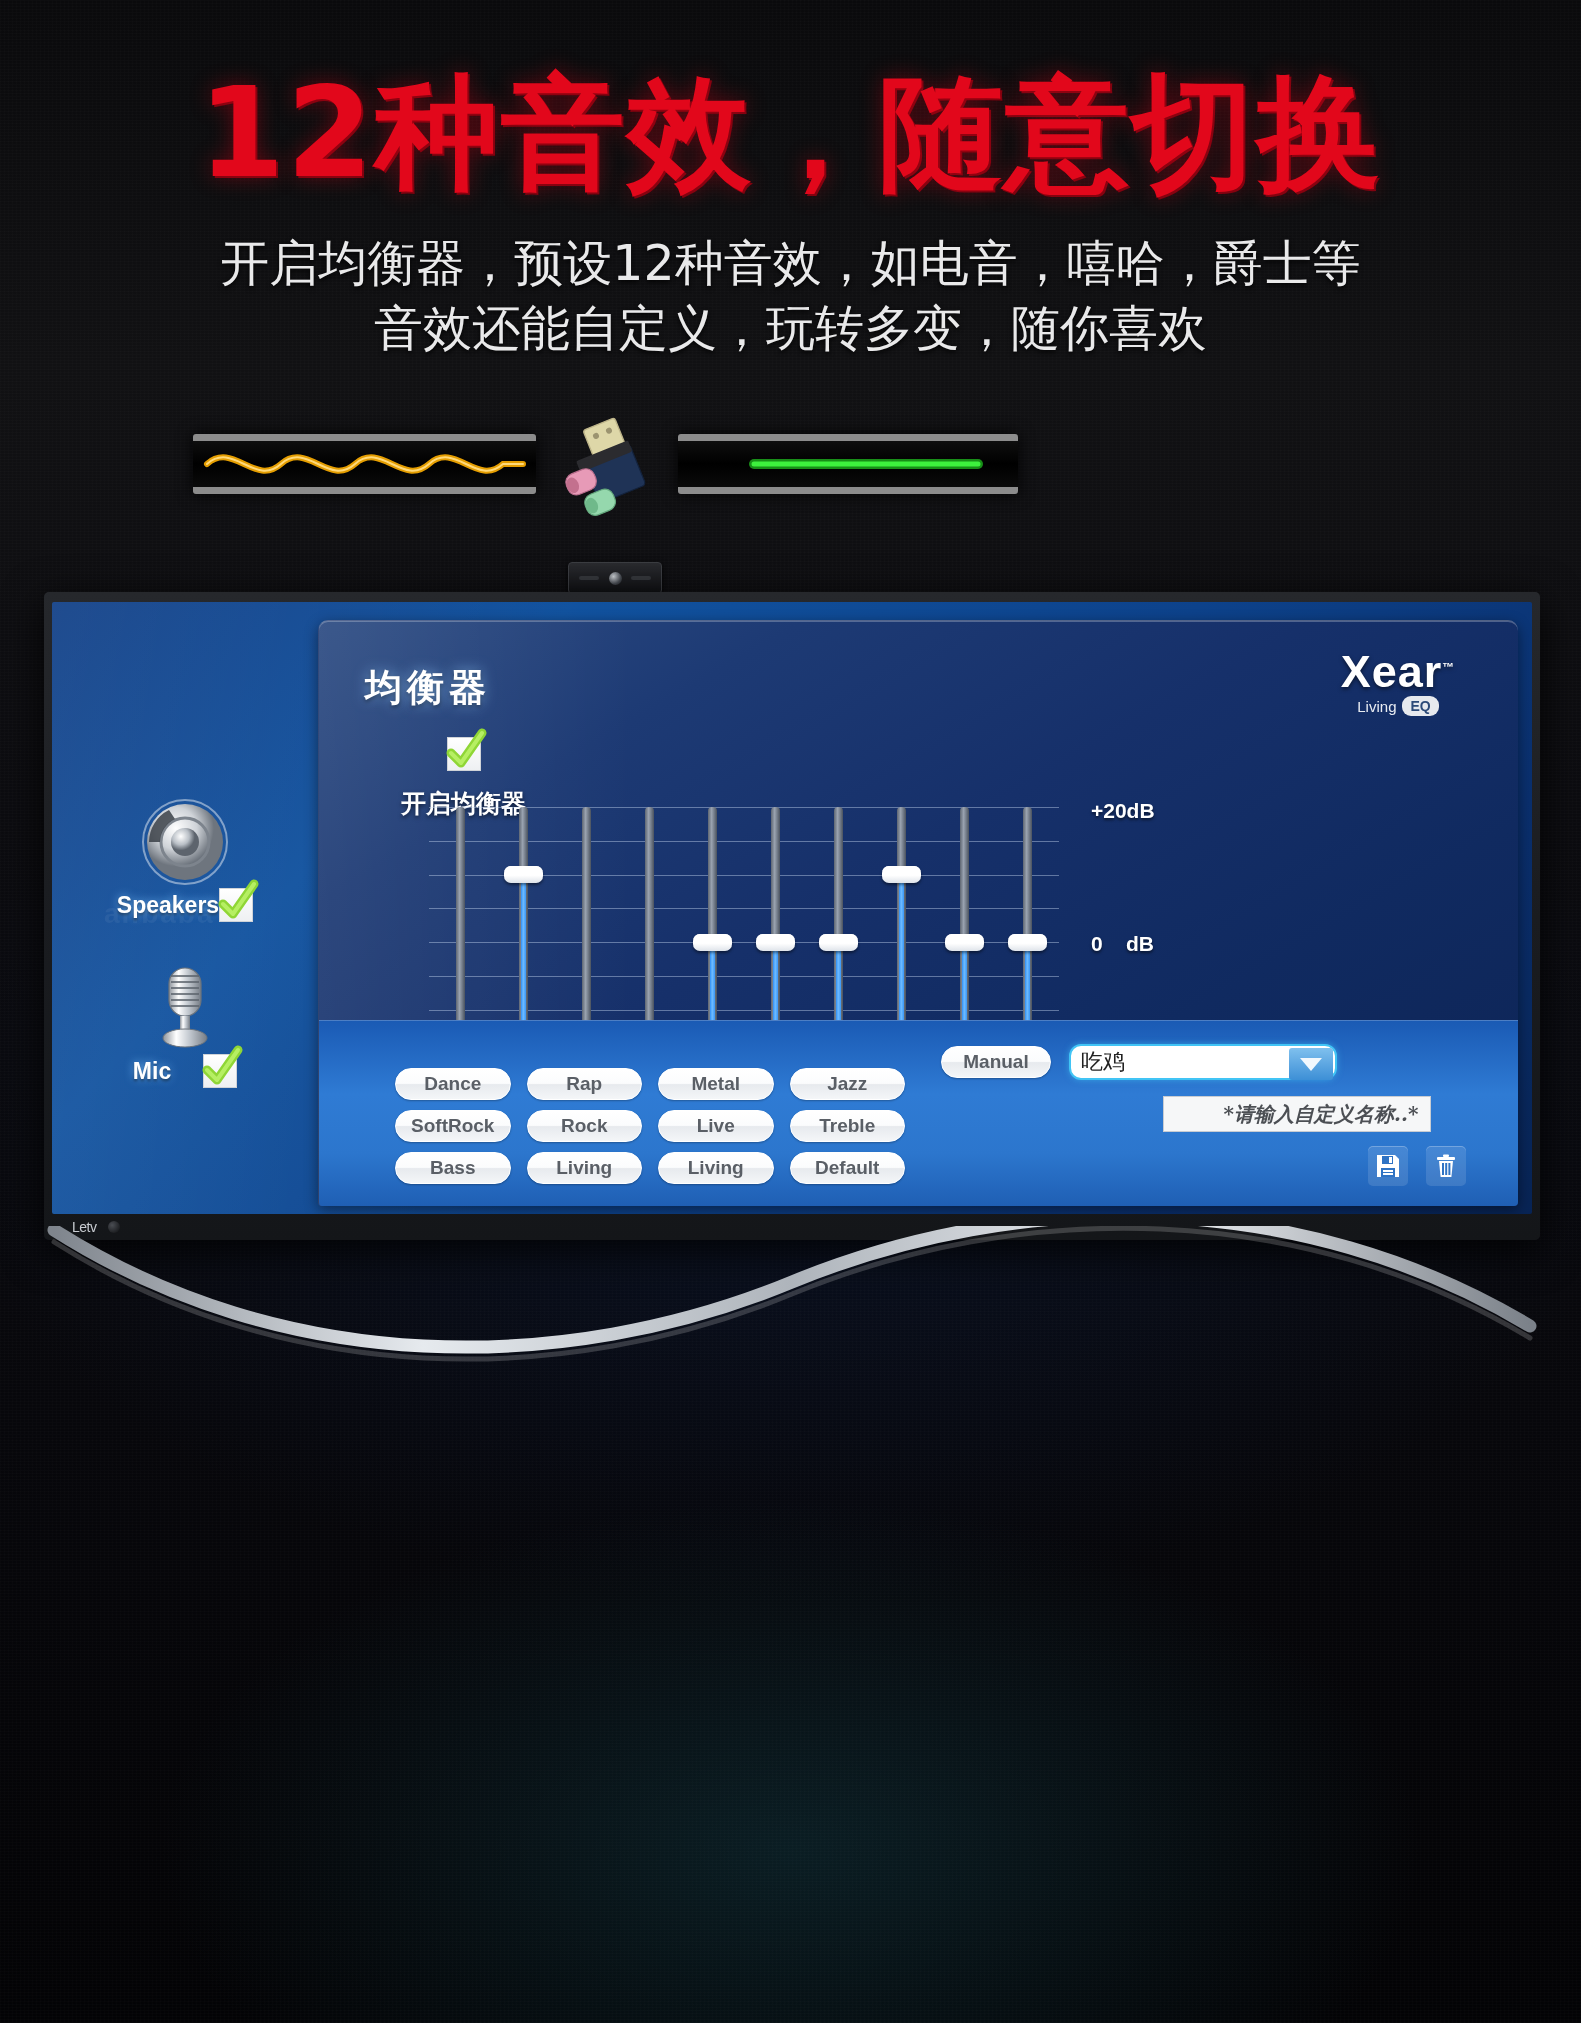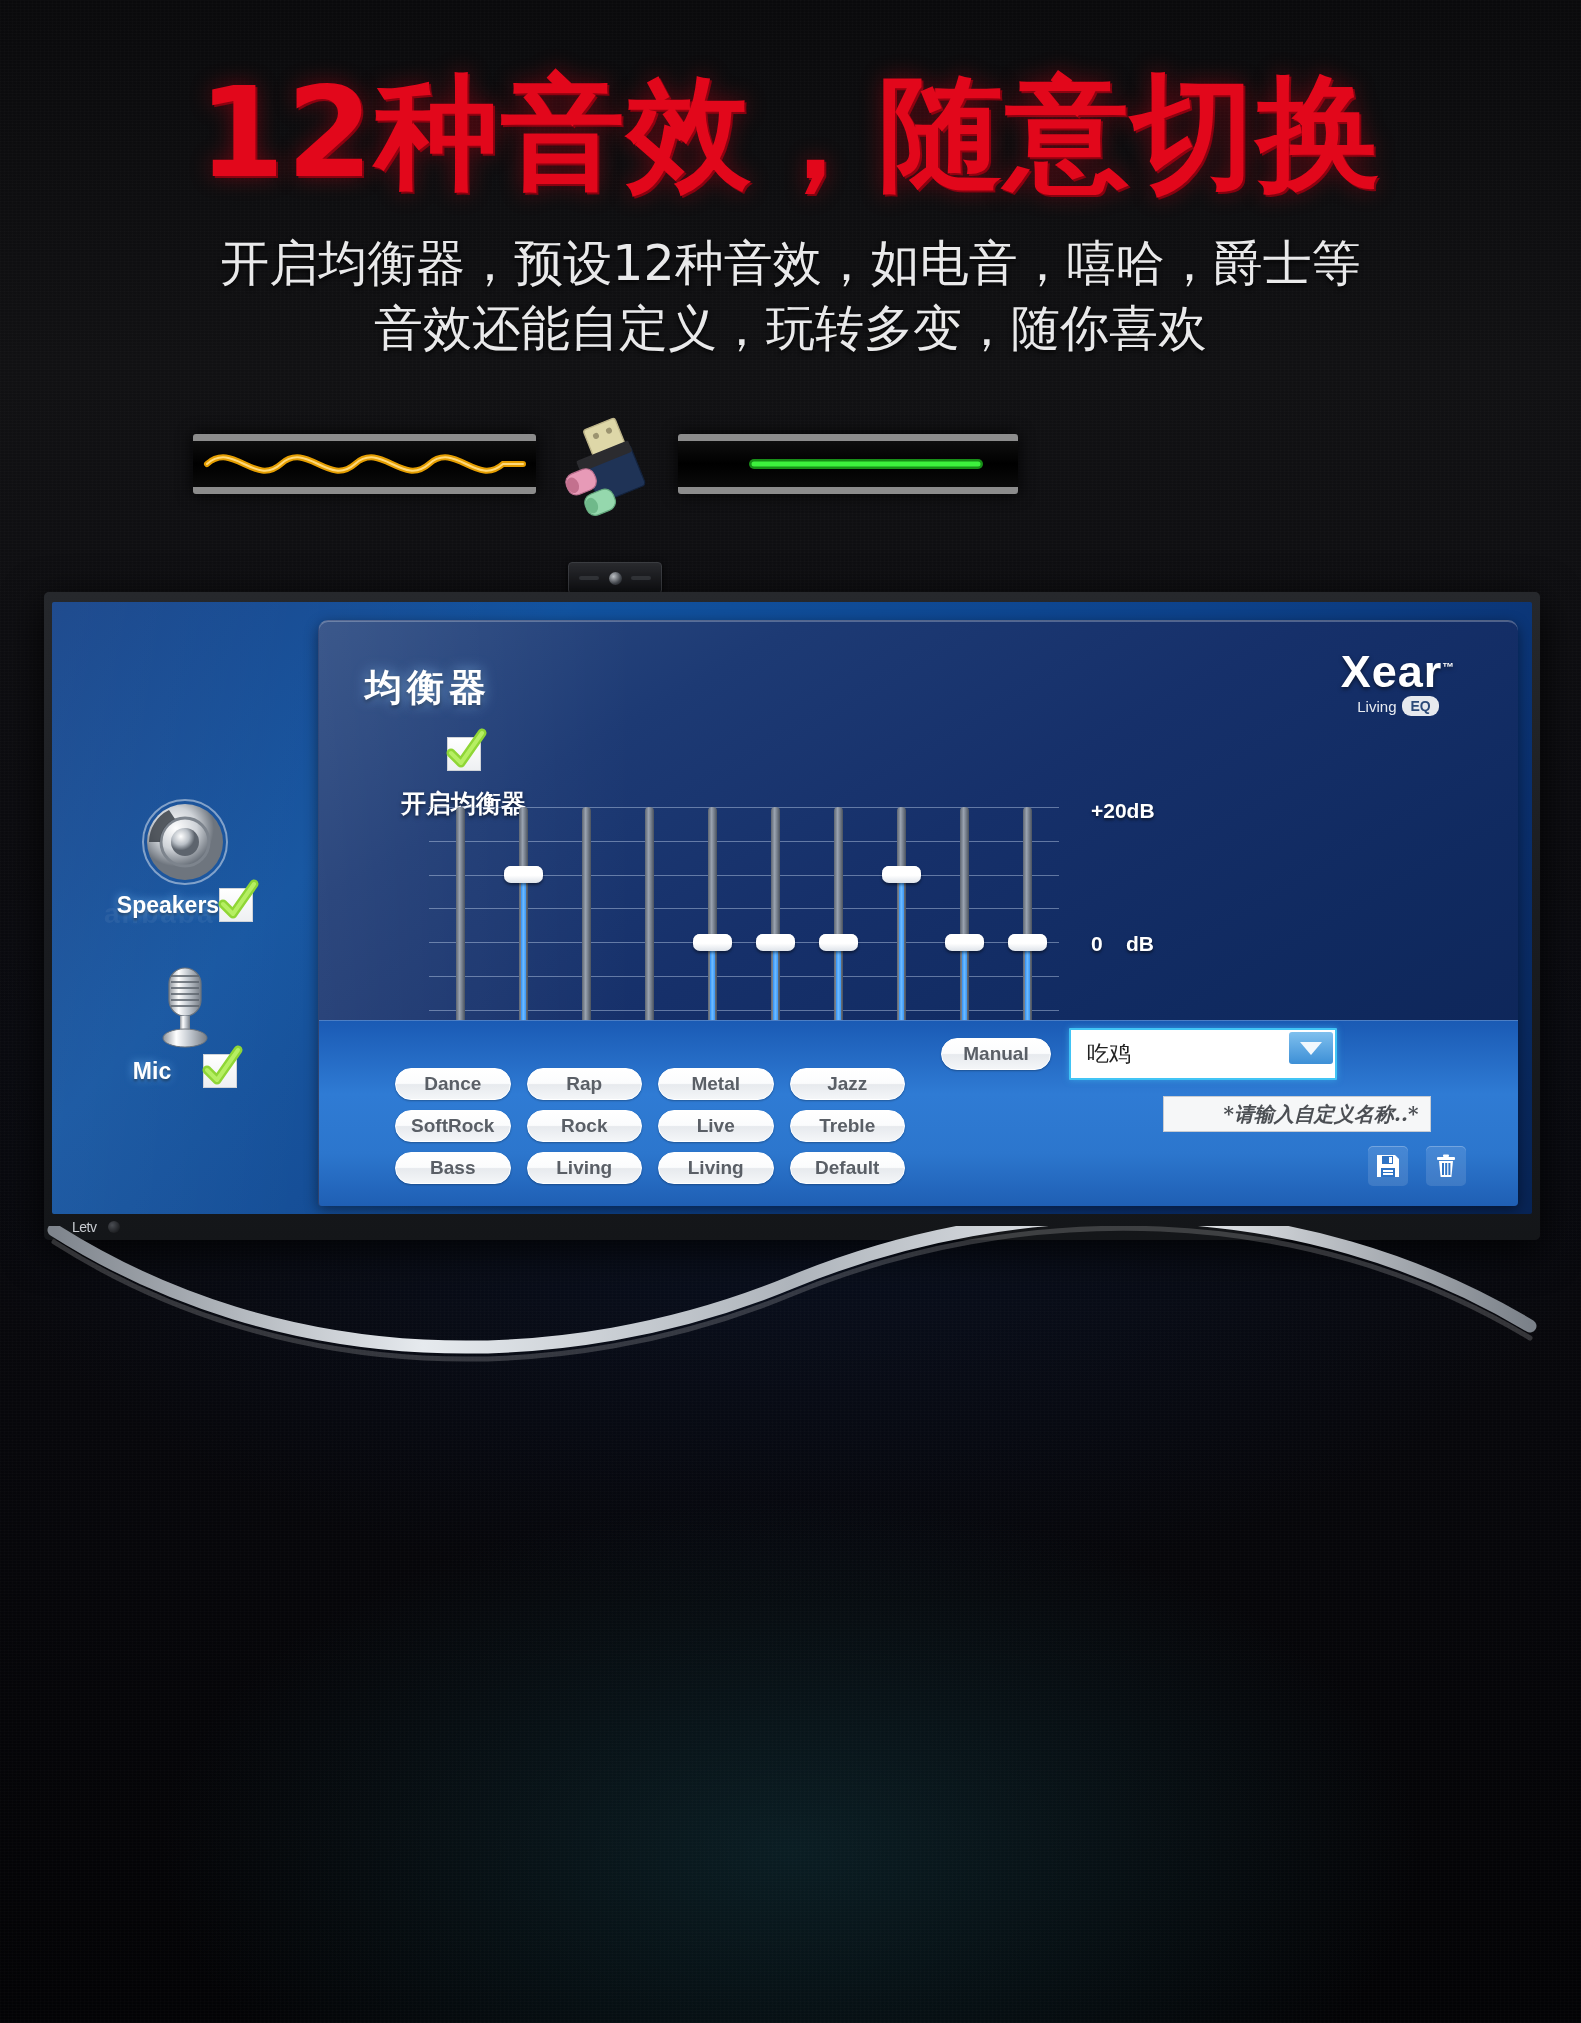--- a/index.html
+++ b/index.html
@@ -217,23 +217,23 @@
   .manual-row { position:absolute; left:622px; bottom:126px; display:flex; align-items:center; gap:18px; }
   .manual-btn {
     height:32px; min-width:110px; padding:0 16px; border-radius:16px;
     background: linear-gradient(180deg,#ffffff 0%, #fbfcfd 48%, #e7eaee 52%, #f4f6f8 100%);
     border:1px solid #fff; color:#5a5f66; font-size:19px; font-weight:bold;
     display:flex; align-items:center; justify-content:center;
     box-shadow:0 1px 2px rgba(0,0,0,0.28); cursor:pointer;
     font-family:"Liberation Sans", sans-serif;
   }
   .combo {
-    position:relative; width:268px; height:52px;
-    background:#fff; border:2px solid #41c4f5; border-radius:1px;
-    display:flex; align-items:center; padding-left:16px;
+    position:relative; width:268px; height:36px;
+    background:#fff; border:2px solid #41c4f5; border-radius:12px;
+    display:flex; align-items:center; padding-left:10px;
     box-shadow:0 0 6px rgba(65,196,245,0.55);
   }
   .combo-value { color:#222; font-size:22px; font-family:"DejaVu Sans", sans-serif; }
   .combo-arrow {
     position:absolute; right:2px; top:2px; width:44px; height:32px;
     background: linear-gradient(180deg,#7fc0ee,#3d8fd6);
     border-radius:3px; display:flex; align-items:center; justify-content:center;
     cursor:pointer;
   }
   .combo-arrow i { width:0;height:0;border-left:11px solid transparent;border-right:11px solid transparent;border-top:13px solid #f2f8fd; display:block;}

